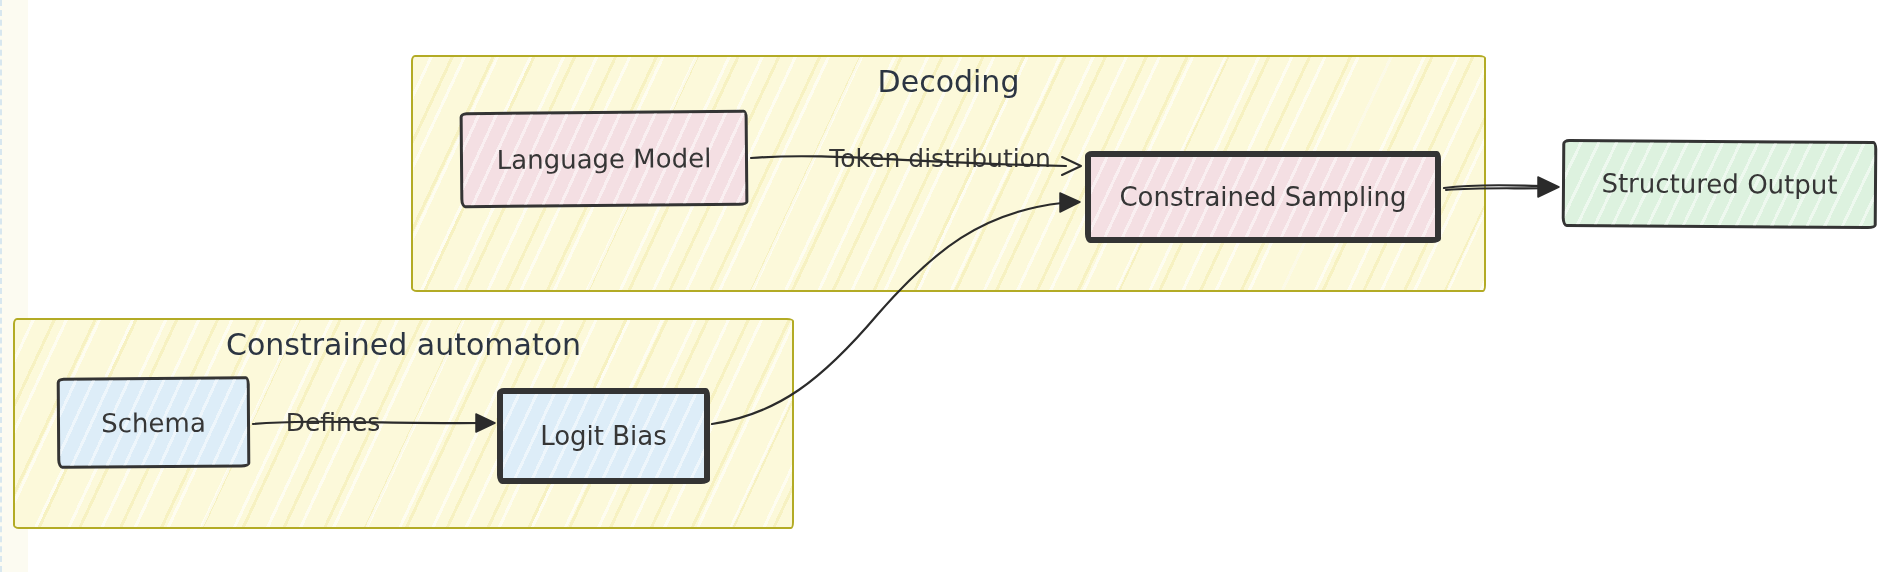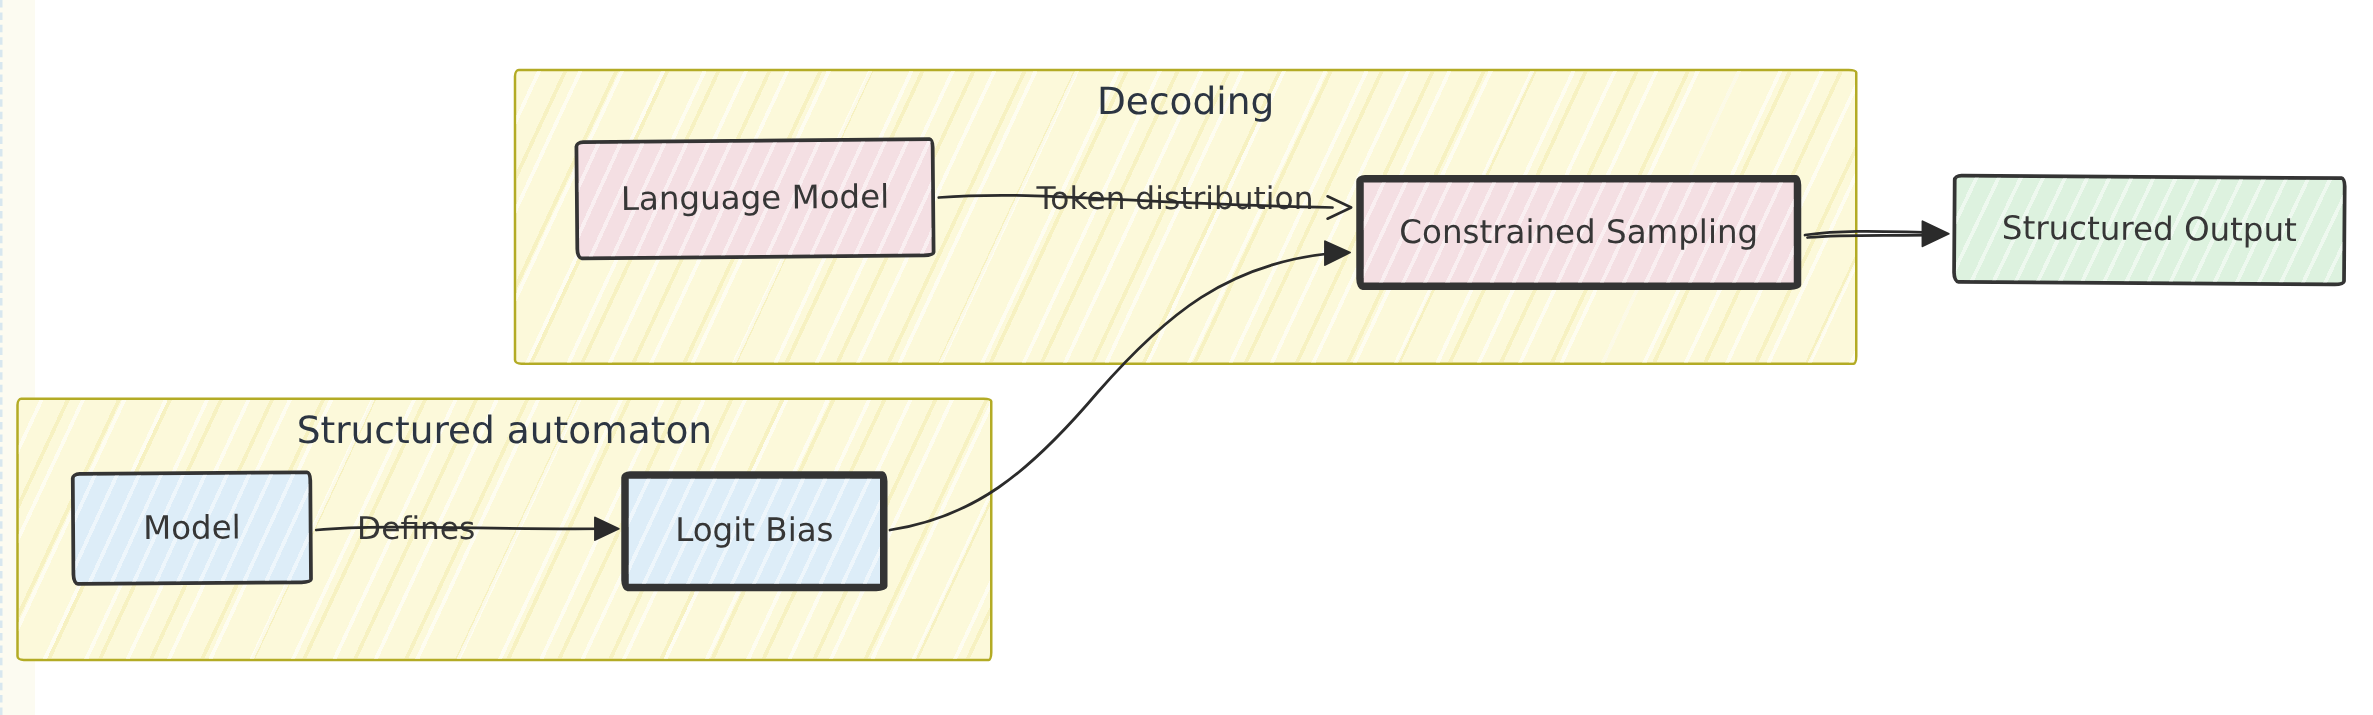--- a/index.html
+++ b/index.html
@@ -26,21 +26,21 @@
     border-style:solid;border-color:var(--node-border);
     border-radius:7px 4px 9px 5px/5px 8px 4px 9px;box-sizing:border-box;}
   .node::before{content:"";position:absolute;inset:0;pointer-events:none;
     background:repeating-linear-gradient(115deg,transparent 0 13px,rgba(255,255,255,.5) 13px 16px);}
   .node-label{font-size:26px;color:var(--label-text);white-space:nowrap;position:relative;}
 
   .pink{background:var(--pink-fill);}
   .blue{background:var(--blue-fill);}
   .green{background:var(--green-fill);}
   .thin{border-width:3.5px;}
-  .thick{border-width:6px;}
+  .thick{border-width:6px;margin-top:11px;}
 
   
   .edge-label{position:absolute;font-size:25px;color:var(--label-text);
     white-space:nowrap;text-align:center;}
 
   svg.edges{position:absolute;left:0;top:0;width:1898px;height:572px;
     pointer-events:none;z-index:5;}
   svg.edges path{stroke:var(--line);fill:none;stroke-width:2.2;
     stroke-linecap:round;stroke-linejoin:round;}
   svg.edges path.head-fill{fill:var(--line);stroke-width:1.5;}
@@ -51,37 +51,37 @@
 
 <div class="canvas">
 
   <div class="edge-strip"></div>
 
   <div class="group" style="left:411px;top:55px;width:1071px;height:233px;">
     <div class="group-title">Decoding</div>
   </div>
 
   <div class="group" style="left:13px;top:318px;width:777px;height:207px;">
-    <div class="group-title">Structured automaton</div>
+    <div class="group-title">Constrained automaton</div>
   </div>
 
   <div class="node pink thin" style="left:460px;top:111px;width:288px;height:96px;transform:rotate(-0.5deg);">
     <span class="node-label">Language Model</span>
   </div>
 
   <div class="node pink thick" style="left:1085px;top:140px;width:356px;height:92px;">
     <span class="node-label">Constrained Sampling</span>
   </div>
 
   <div class="node green thin" style="left:1562px;top:140px;width:315px;height:88px;transform:rotate(0.4deg);">
     <span class="node-label">Structured Output</span>
   </div>
 
   <div class="node blue thin" style="left:57px;top:377px;width:193px;height:91px;transform:rotate(-0.4deg);">
-    <span class="node-label">Model</span>
+    <span class="node-label">Schema</span>
   </div>
 
   <div class="node blue thick" style="left:497px;top:377px;width:213px;height:96px;">
     <span class="node-label">Logit Bias</span>
   </div>
 
   <div class="edge-label" style="left:790px;top:144px;width:300px;">Token distribution</div>
 
   <div class="edge-label" style="left:253px;top:408px;width:160px;">Defines</div>
 

